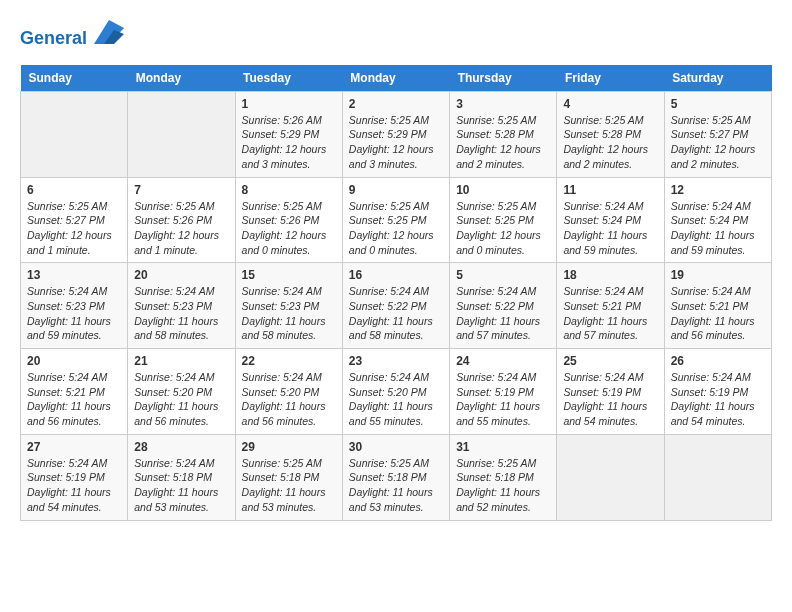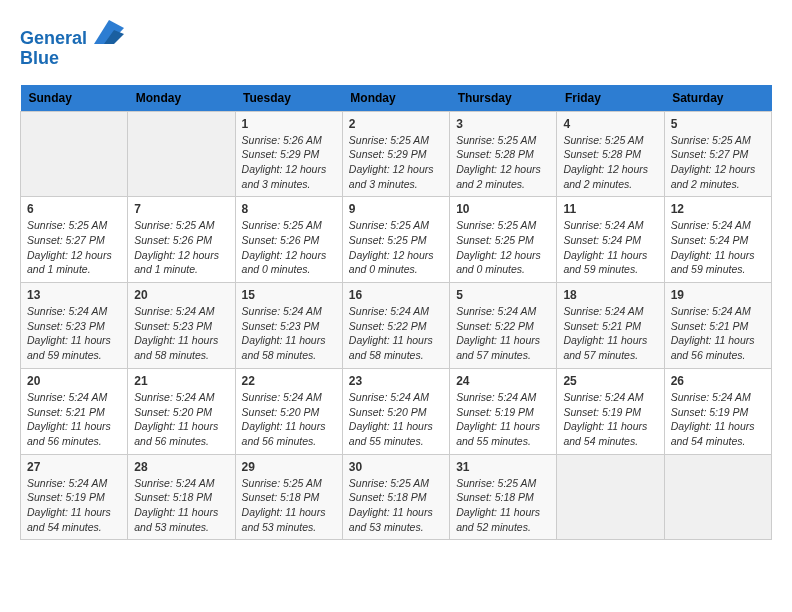--- a/index.html
+++ b/index.html
@@ -48,21 +48,21 @@
       font-size: 14px;
       color: #555;
     }
     table {
       width: 100%;
       border-collapse: collapse;
       font-size: 11px;
     }
     thead tr th {
       background-color: #2d7dd2;
-      color: #000000;
+      color: #ffffff;
       padding: 6px 8px;
       text-align: left;
       font-weight: bold;
       font-size: 12px;
     }
     tbody tr td {
       border: 1px solid #ccc;
       vertical-align: top;
       padding: 5px 6px;
       min-height: 70px;
@@ -97,21 +97,20 @@
 <div class="header">
   <div class="logo">
     <div>
       <div class="logo-text">
         <span>General</span>
         <svg class="logo-icon" viewBox="0 0 30 24" xmlns="http://www.w3.org/2000/svg">
           <polygon points="0,24 15,0 30,8 15,24" fill="#2d7dd2"></polygon>
           <polygon points="10,24 20,10 30,14 20,24" fill="#1a5fa0"></polygon>
         </svg>
       </div>
-      <div class="logo-text"><span>Blue</span></div>
     </div>
   </div>
   <div class="title-block">
     <div class="month-title"></div>
     <div class="location"></div>
   </div>
 </div>
 
 <table>
   <thead>

